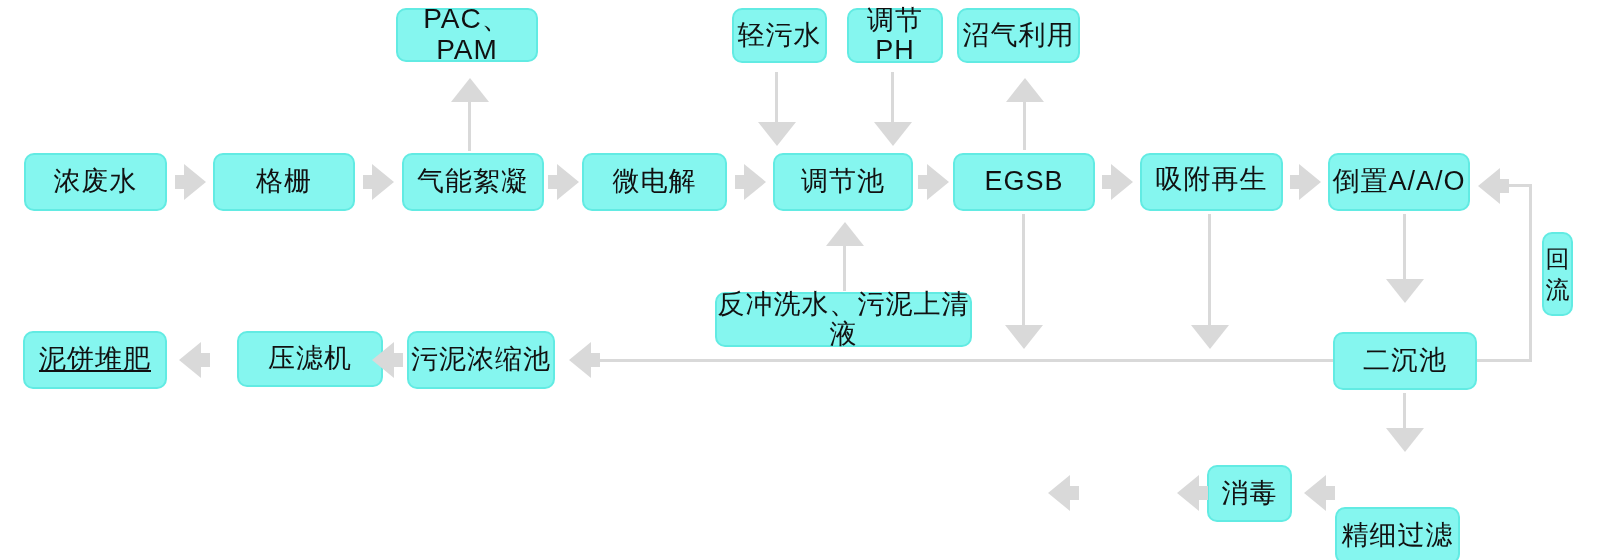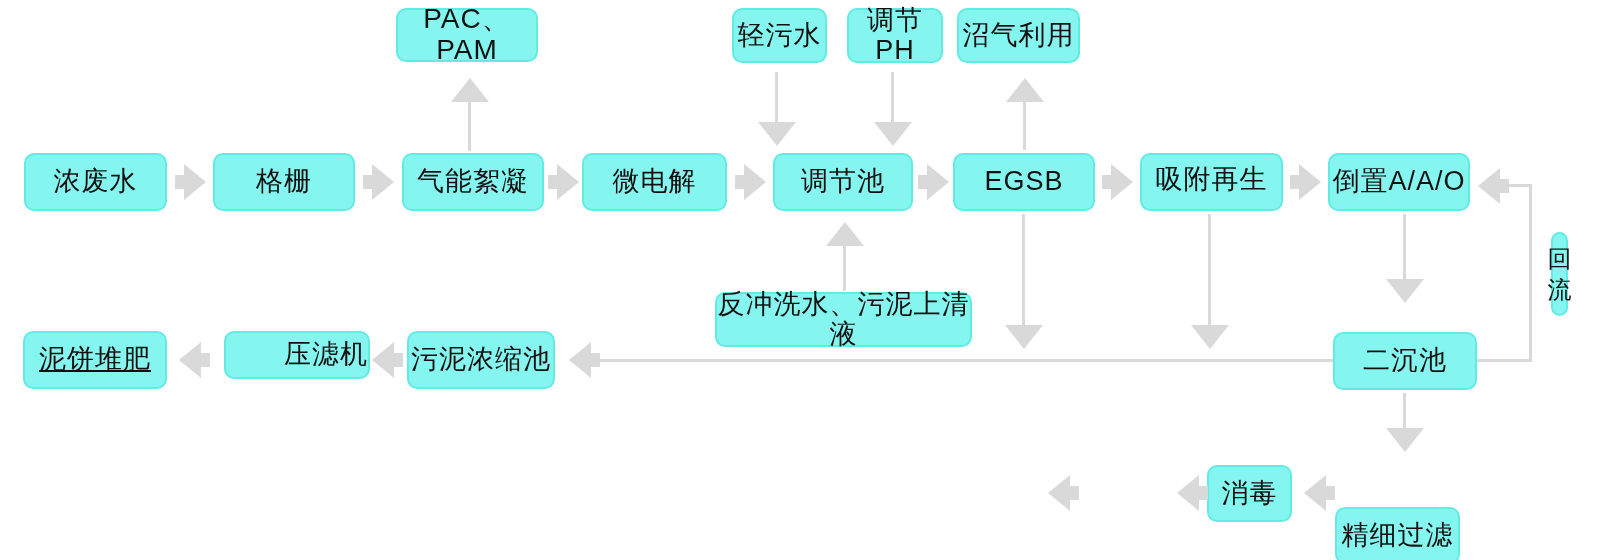--- a/index.html
+++ b/index.html
@@ -87,30 +87,30 @@
     </div>
     <div class="node" style="left: 953px; top: 153px; width: 142px; height: 58px;">
       <span>EGSB</span>
     </div>
     <div class="node" style="left: 1140px; top: 153px; width: 143px; height: 58px; font-family: Liberation Mono, monospace;">
       <span>吸附再生</span>
     </div>
     <div class="node" style="left: 1328px; top: 153px; width: 142px; height: 58px;">
       <span>倒置A/A/O</span>
     </div>
-    <div class="node vertical" style="left: 1542px; top: 232px; width: 17px; height: 84px; font-size: 24px; margin-left: 9px;">
+    <div class="node vertical" style="left: 1542px; top: 232px; width: 31px; height: 84px; font-size: 24px;">
       <span>回流</span>
     </div>
     <div class="node" style="left: 715px; top: 292px; width: 257px; height: 55px;">
       <span>反冲洗水、污泥上清液</span>
     </div>
     <div class="node" style="left: 23px; top: 331px; width: 144px; height: 58px; text-decoration: underline;">
       <span>泥饼堆肥</span>
     </div>
-    <div class="node" style="left: 224px; top: 331px; width: 146px; height: 48px; justify-content: flex-end;">
+    <div class="node" style="left: 237px; top: 331px; width: 146px; height: 56px;">
       <span>压滤机</span>
     </div>
     <div class="node" style="left: 407px; top: 331px; width: 148px; height: 58px;">
       <span>污泥浓缩池</span>
     </div>
     <div class="node" style="left: 1333px; top: 332px; width: 144px; height: 58px;">
       <span>二沉池</span>
     </div>
     <div class="node" style="left: 1207px; top: 465px; width: 85px; height: 57px;">
       <span>消毒</span>

